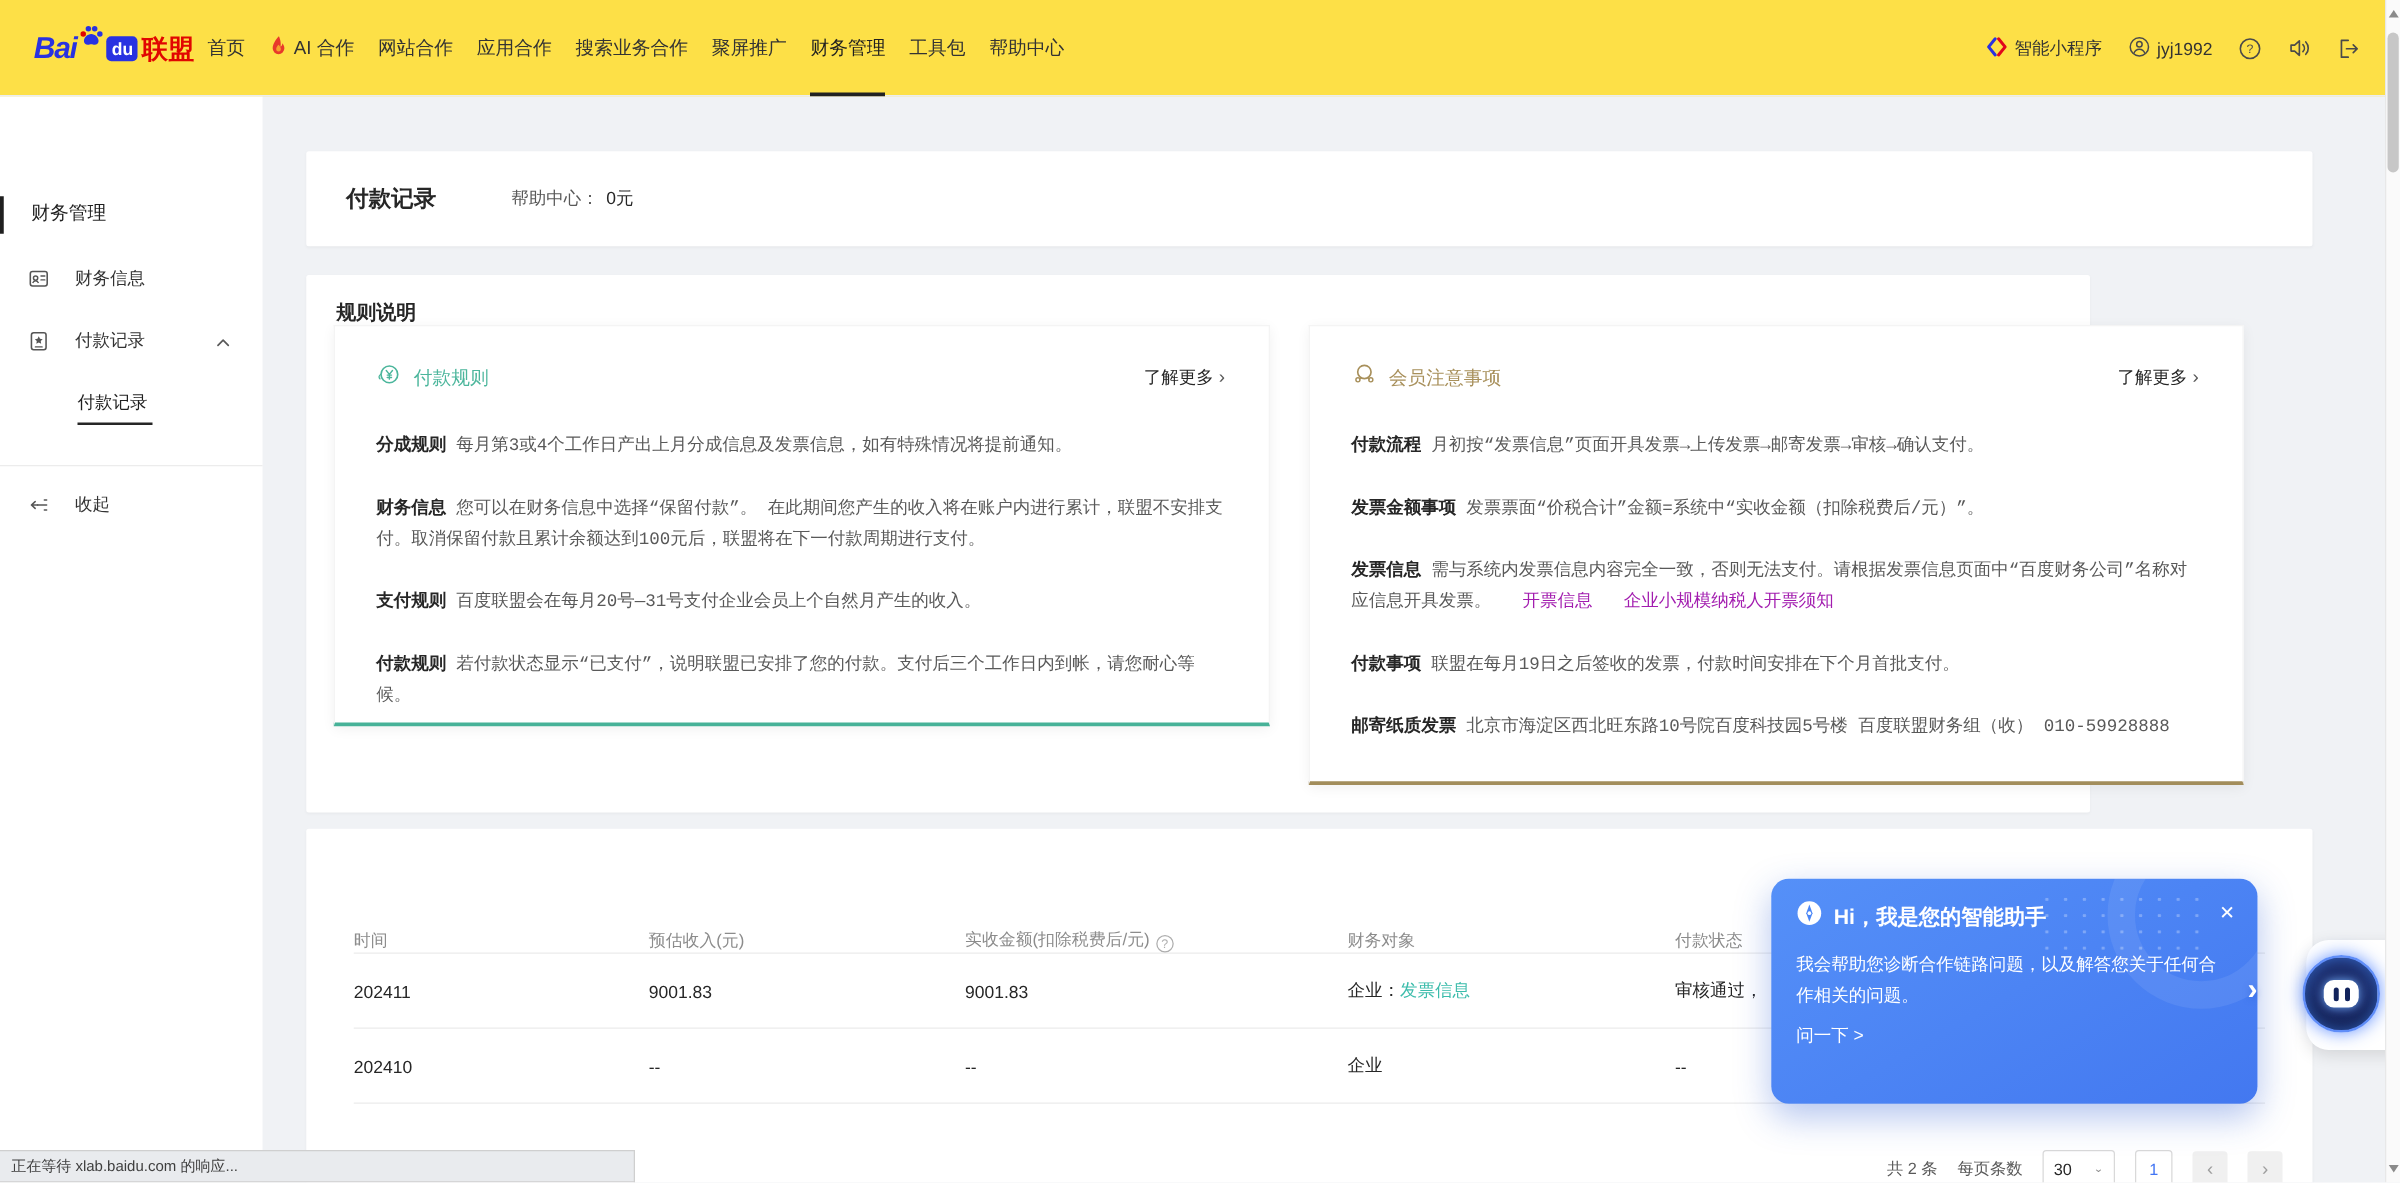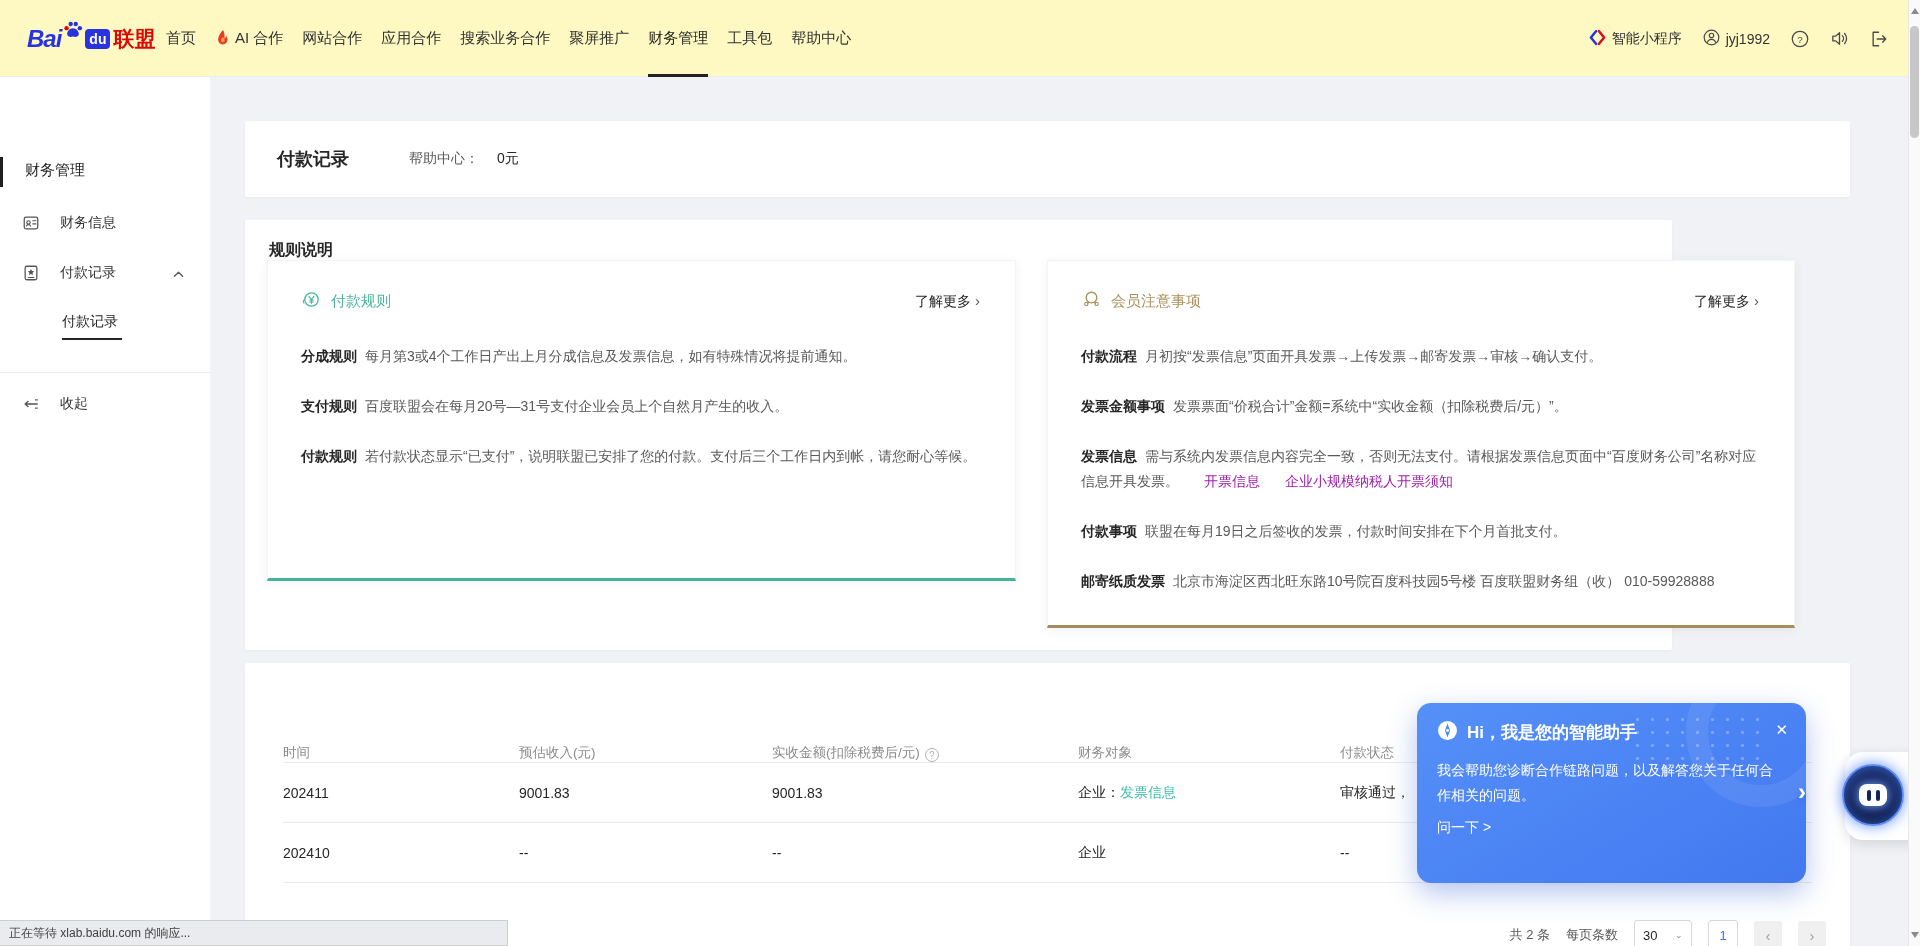--- a/index.html
+++ b/index.html
@@ -1,21 +1,21 @@
 <!DOCTYPE html>
 <html><head>
 <meta charset="utf-8">
 <style>
   * { margin:0; padding:0; box-sizing:border-box; }
   html,body { width:1920px; height:946px; overflow:hidden; }
   body { font-family:"Liberation Sans","DejaVu Sans",sans-serif; color:#262626; }
   .page { position:relative; width:1920px; height:946px; background:#f0f2f5; overflow:hidden; }
 
   
-  .topbar { position:absolute; left:0; top:0; width:1920px; height:77px; background:#fef9c3; border-bottom:1px solid #ebedf0; z-index:20; }
+  .topbar { position:absolute; left:0; top:0; width:1920px; height:77px; background:#fde047; border-bottom:1px solid #ebedf0; z-index:20; }
   .logo { position:absolute; left:27px; top:0; height:77px; display:flex; align-items:center; cursor:pointer; }
   .logo .bai { color:#2932E1; font-size:24px; font-weight:bold; font-style:italic; letter-spacing:-1px; }
   .logo .paw { margin:0 1px 14px 1px; }
   .logo .du { background:#2932E1; color:#fff; font-size:14px; font-weight:bold; border-radius:4px; padding:2px 4px; margin-right:3px; }
   .logo .union { color:#E10601; font-size:21px; font-weight:bold; }
   .nav { position:absolute; left:166px; top:0; height:77px; display:flex; align-items:stretch; gap:19px; }
   .nav-item { display:flex; align-items:center; gap:5px; font-size:15px; color:#333; position:relative; cursor:pointer; white-space:nowrap; }
   .nav-item.active { color:#1f1f1f; }
   .nav-item.active .underline { position:absolute; left:0; right:0; bottom:0; height:3px; background:#222; }
   .topbar-right { position:absolute; right:32px; top:0; height:77px; display:flex; align-items:center; gap:21px; }
@@ -31,34 +31,34 @@
   .side-item .chev-up { margin-left:auto; margin-right:26px; }
   .side-sub { position:absolute; left:62px; top:236px; font-size:14px; color:#1f1f1f; border-bottom:2px solid #262626; padding:0 4px 7px 0; cursor:pointer; }
   .side-divider { position:absolute; left:0; top:295px; width:210px; height:1px; background:#ececec; }
   .collapse-item { top:315px; }
 
   
   .card { position:absolute; background:#fff; border-radius:2px; box-shadow:0 1px 3px rgba(0,0,0,0.04); }
   .card-summary { left:245px; top:121px; width:1605px; height:76px; display:flex; align-items:center; }
   .summary-title { margin-left:32px; font-size:18px; font-weight:bold; color:#262626; }
   .summary-balance { margin-left:60px; font-size:14px; color:#595959; }
-  .summary-balance b { color:#262626; font-weight:normal; margin-left:18px; }
+  .summary-balance b { color:#262626; font-weight:normal; margin-left:6px; }
 
   .card-rules { left:245px; top:220px; width:1427px; height:430px; }
   .rules-title { padding:20px 0 0 24px; font-size:16px; font-weight:bold; color:#262626; }
   .rule-card { position:absolute; top:40px; background:#fff; border:1px solid #f4f4f4; box-shadow:0 2px 10px rgba(0,0,0,0.06); }
   .rule-card.left { left:22px; width:749px; height:321px; border-bottom:3px solid #47B298; }
   .rule-card.right { left:802px; width:748px; height:368px; border-bottom:3px solid #A28D5B; }
   .rule-head { display:flex; align-items:center; margin:28px 35px 0 33px; }
   .rule-head .rtitle { margin-left:9px; font-size:15px; }
   .rule-card.left .rtitle { color:#4CB69C; }
   .rule-card.right .rtitle { color:#A8905B; }
   .more-link { margin-left:auto; font-size:14px; color:#262626; cursor:pointer; }
   .chev::after { content:"›"; margin-left:4px; font-size:15px; color:#595959; }
-  .rule-body { margin:30px 36px 0 33px; }
+  .rule-body { margin:30px 36px 0 33px;font-family:Liberation Mono, monospace; }
   .rule-item { font-size:14px; line-height:25px; color:#595959; margin-bottom:25px; }
   .rlabel { font-weight:bold; color:#262626; margin-right:8px; }
   .inline-link { color:#a21caf; margin-left:25px; cursor:pointer; text-decoration:none; }
 
   
   .card-table { left:245px; top:663px; width:1605px; height:360px; padding:0 38px; }
   .t-grid { display:grid; grid-template-columns:236px 253px 306px 262px 1fr; align-items:center; }
   .t-header { height:100px; border-bottom:1px solid #ebebeb; align-items:end; padding-bottom:0; font-size:13.5px; color:#8c8c8c; }
   .t-row { height:60px; border-bottom:1px solid #ebebeb; font-size:14px; color:#262626; }
   .help-circle { display:inline-block; width:14px; height:14px; border:1px solid #aeaeae; border-radius:50%; color:#aeaeae; font-size:10px; line-height:13px; text-align:center; margin-left:5px; vertical-align:-2px; cursor:pointer; }
@@ -259,20 +259,21 @@
               <circle cx="11" cy="11" r="7" fill="none" stroke="#4CB69C" stroke-width="1.4"></circle>
               <path d="M8.4 7.8 11 11m2.6-3.2L11 11m0 0v4M9.2 11.6h3.6M9.2 13.6h3.6" stroke="#4CB69C" stroke-width="1.2" stroke-linecap="round"></path>
               <path d="M3.2 14.8c-1.2-1-1.2-2.4.4-3.8" fill="none" stroke="#4CB69C" stroke-width="1.1" stroke-linecap="round"></path>
             </svg>
         </span>
         <span class="rtitle">付款规则</span>
         <span class="more-link chev">了解更多</span>
       </div>
       <div class="rule-body">
         <div class="rule-item"><span class="rlabel">分成规则</span><span>每月第3或4个工作日产出上月分成信息及发票信息，如有特殊情况将提前通知。</span></div>
+        <div class="rule-item"><span class="rlabel">财务信息</span><span>您可以在财务信息中选择“保留付款”。 在此期间您产生的收入将在账户内进行累计，联盟不安排支付。取消保留付款且累计余额达到100元后，联盟将在下一付款周期进行支付。</span></div>
         <div class="rule-item"><span class="rlabel">支付规则</span><span>百度联盟会在每月20号—31号支付企业会员上个自然月产生的收入。</span></div>
         <div class="rule-item"><span class="rlabel">付款规则</span><span>若付款状态显示“已支付”，说明联盟已安排了您的付款。支付后三个工作日内到帐，请您耐心等候。</span></div>
       </div>
     </div>
 
     <div class="rule-card right">
       <div class="rule-head">
         <span>
           <svg width="21" height="21" viewBox="0 0 22 22">
               <circle cx="11" cy="9" r="5.6" fill="none" stroke="#A8905B" stroke-width="1.4"></circle>

